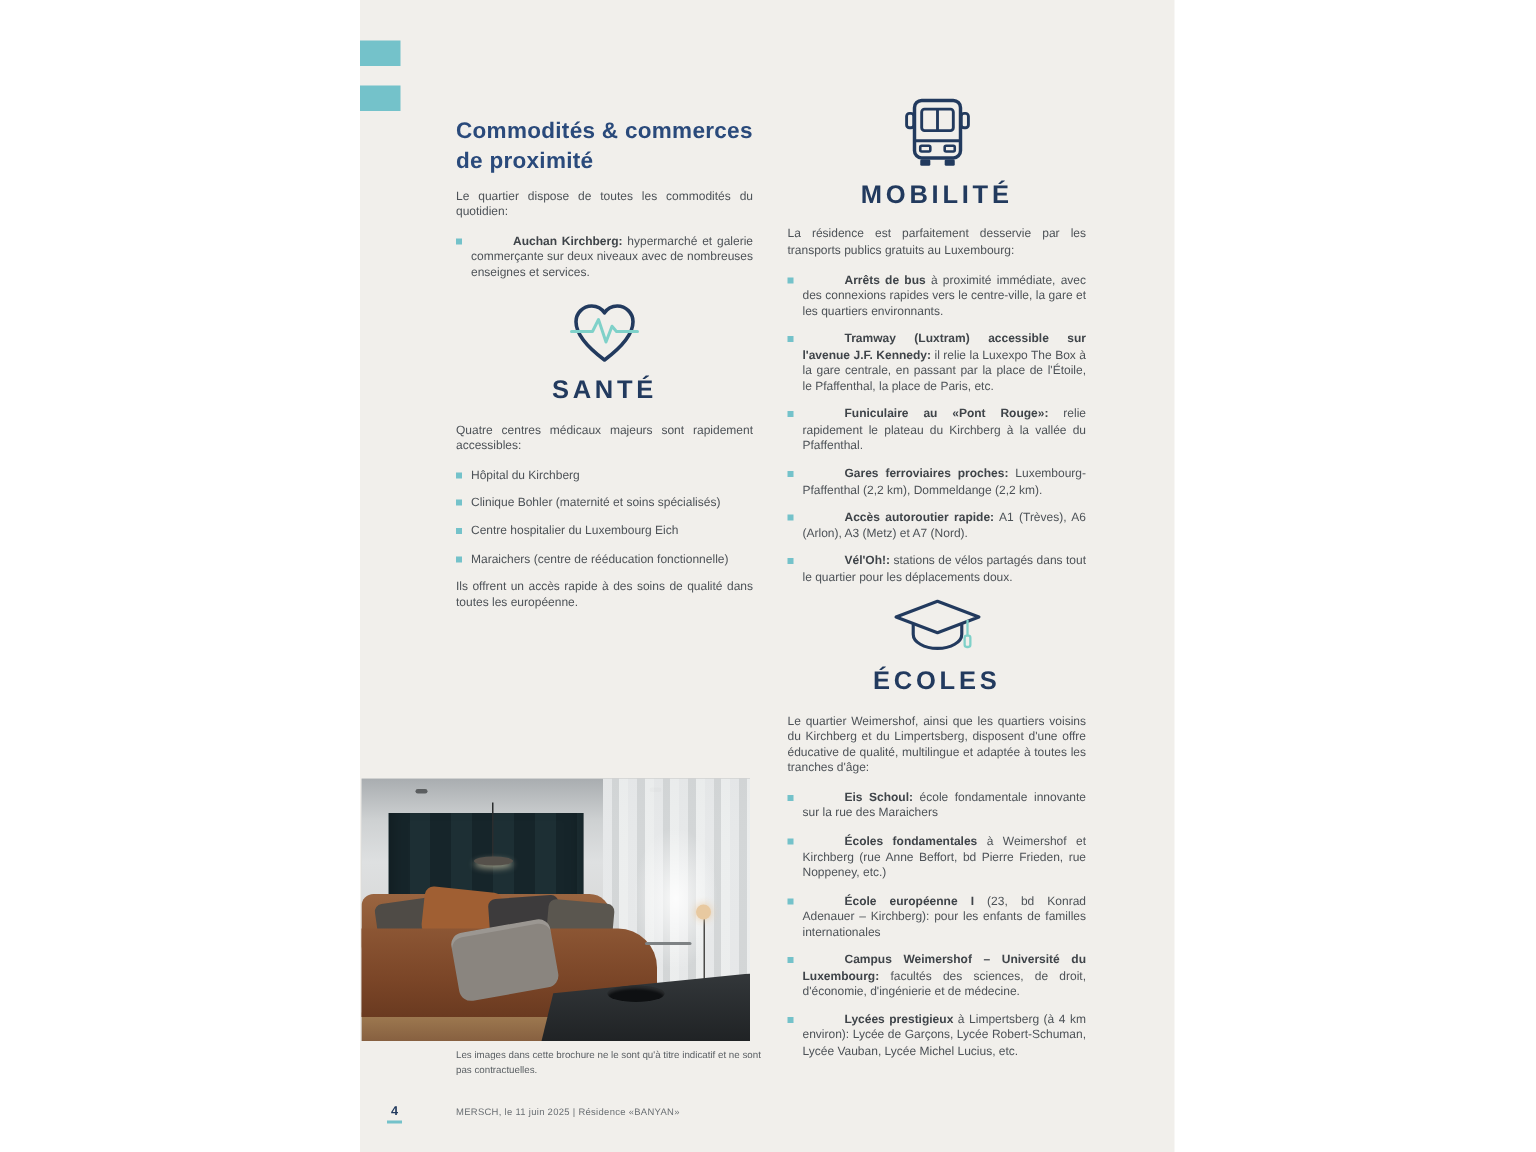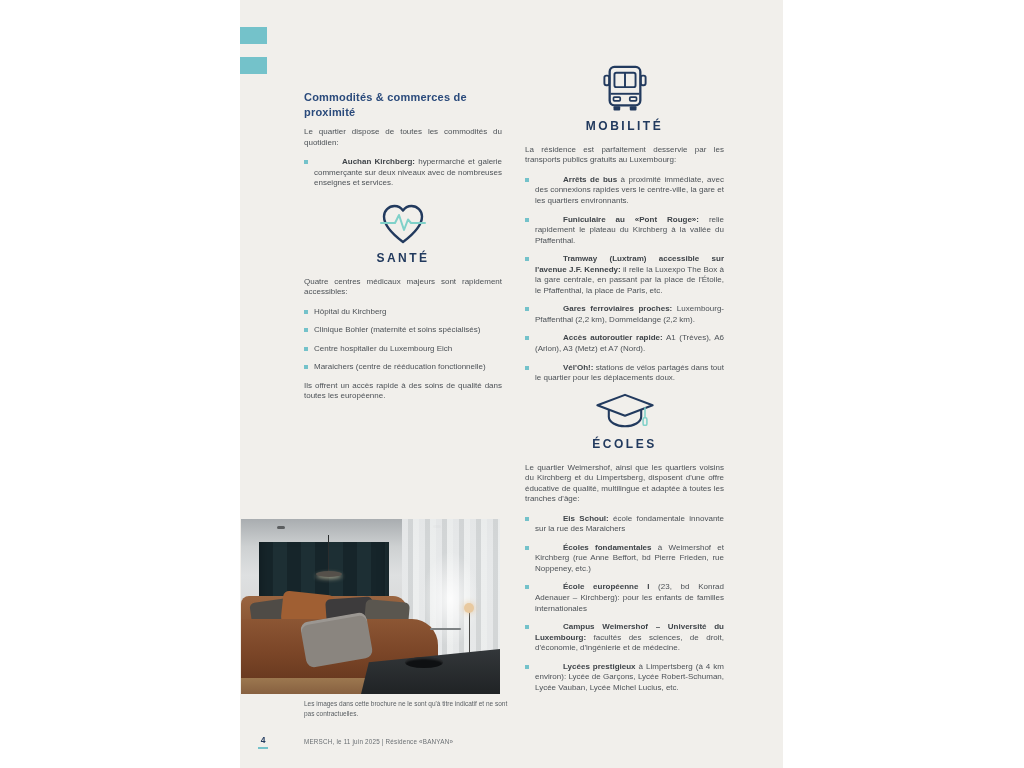--- a/index.html
+++ b/index.html
@@ -6,27 +6,27 @@
             font-family:"Liberation Sans", sans-serif;}
   .page{position:absolute;left:240px;top:0;width:543px;height:768px;background:#f1efeb;}
   .accent{position:absolute;left:0;width:27px;height:17px;background:#74c2ca;}
   .accent.a1{top:27px}.accent.a2{top:57px}
 
   .col{position:absolute;color:#4d5257;font-size:8px;line-height:1.32;}
   .col-left{left:64px;top:74px;width:198px;}
   .col-right{left:285px;top:62px;width:199px;}
 
   .para{margin:0 0 9px 0;text-align:justify;}
-  .h3{margin:16px 0 8px 0;font-size:11px;font-weight:bold;color:#2a4a7b;letter-spacing:.2px;}
+  .h3{margin:4px 0 8px 0;font-size:15px;font-weight:bold;color:#2a4a7b;letter-spacing:.2px;}
   .blist{margin:0 0 2px 0;padding:0;list-style:none;}
   .bullet{position:relative;padding-left:10px;margin:0 0 8px 0;text-align:justify;}
   .sq{position:absolute;left:0;top:3px;width:4px;height:4px;background:#74c2ca;}
   .bullet b{color:#3f4449;margin-left:28px;}
   .sec-icon{display:block;margin:13px auto 5px auto;}
-  .h2{margin:2px 0 10px 0;font-size:12px;font-weight:bold;color:#223a5e;
+  .h2{margin:2px 0 10px 0;font-size:17px;font-weight:bold;color:#223a5e;
       letter-spacing:2.5px;text-align:center;}
 
   
   .photo{position:absolute;left:1px;top:519px;width:259px;height:175px;overflow:hidden;background:#c9cbcc;}
   .ph{position:absolute;}
   .ph-wall{inset:0;background:linear-gradient(180deg,#a9adb0 0%,#ced1d2 16%,#dee0e1 32%,#d6d6d5 62%,#c7c3bf 100%);}
   .ph-cab{left:7%;top:13%;width:50%;height:44%;
           background:repeating-linear-gradient(90deg,#16252a 0 14px,#1d2f34 14px 28px);
           box-shadow:inset 0 -8px 12px rgba(0,0,0,.35);}
   .ph-counter{left:7%;top:55%;width:50%;height:6%;background:#cfd0ce;}
@@ -128,25 +128,25 @@
     </svg>
     <h2 class="h2">MOBILITÉ</h2>
     <p class="para">La résidence est parfaitement desservie par les transports publics gratuits au Luxembourg:</p>
     <ul class="blist">
       <li class="bullet">
         <span class="sq"></span>
         <b>Arrêts de bus</b><span> à proximité immédiate, avec des connexions rapides vers le centre-ville, la gare et les quartiers environnants.</span>
       </li>
       <li class="bullet">
         <span class="sq"></span>
+        <b>Tramway (Luxtram) accessible sur l'avenue J.F. Kennedy:</b><span> il relie la Luxexpo The Box à la gare centrale, en passant par la place de l'Étoile, le Pfaffenthal, la place de Paris, etc.</span>
+      </li>
+      <li class="bullet">
+        <span class="sq"></span>
         <b>Funiculaire au «Pont Rouge»:</b><span> relie rapidement le plateau du Kirchberg à la vallée du Pfaffenthal.</span>
-      </li>
-      <li class="bullet">
-        <span class="sq"></span>
-        <b>Tramway (Luxtram) accessible sur l'avenue J.F. Kennedy:</b><span> il relie la Luxexpo The Box à la gare centrale, en passant par la place de l'Étoile, le Pfaffenthal, la place de Paris, etc.</span>
       </li>
       <li class="bullet">
         <span class="sq"></span>
         <b>Gares ferroviaires proches:</b><span> Luxembourg-Pfaffenthal (2,2 km), Dommeldange (2,2 km).</span>
       </li>
       <li class="bullet">
         <span class="sq"></span>
         <b>Accès autoroutier rapide:</b><span> A1 (Trèves), A6 (Arlon), A3 (Metz) et A7 (Nord).</span>
       </li>
       <li class="bullet">

